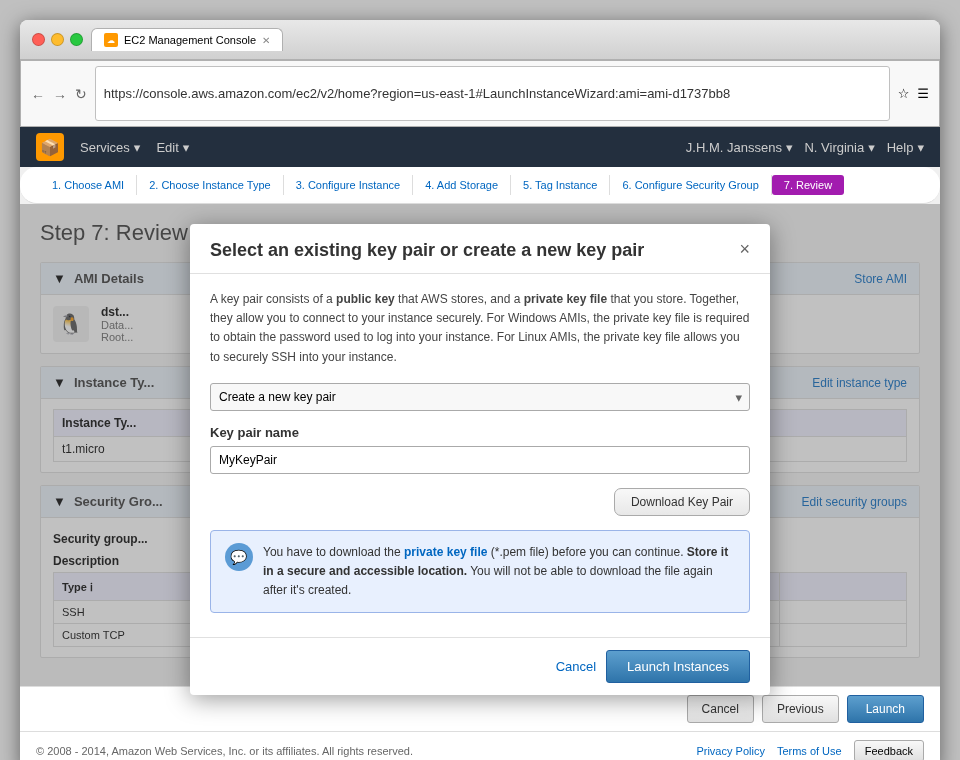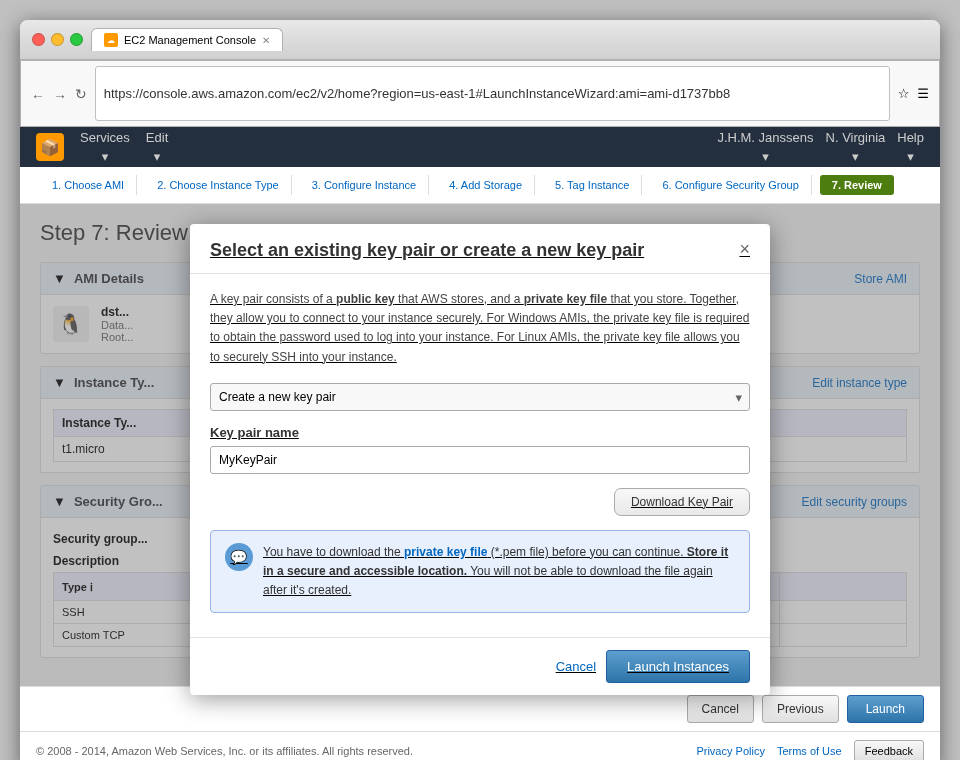--- a/index.html
+++ b/index.html
@@ -105,44 +105,44 @@
       font-size: 16px;
     }
 
     .aws-nav-item {
       color: #ccc;
       font-size: 13px;
       display: flex;
       align-items: center;
       gap: 4px;
       cursor: pointer;
-      flex-direction: column;
     }
 
     .aws-nav-right { margin-left: auto; display: flex; gap: 12px; }
 
     
     .wizard-steps {
       background: white;
       border-bottom: 1px solid #ddd;
       padding: 8px 20px;
       display: flex;
-      gap: 8px;
+      gap: 0;
       font-size: 11px;
+      border-radius: 17px;
     }
 
     .wizard-step {
       padding: 4px 12px;
       color: #0066c0;
       cursor: pointer;
       border-right: 1px solid #ddd;
     }
 
     .wizard-step:last-child { border-right: none; }
-    .wizard-step.active { color: #fff; background: #4d7c0f; border-radius: 3px; font-weight: bold; }
+    .wizard-step.active { color: #fff; background: #a21caf; border-radius: 3px; }
 
     
     .main-content {
       background: #f5f5f5;
       padding: 16px 20px;
       min-height: 400px;
       position: relative;
     }
 
     .page-title {
@@ -222,21 +222,20 @@
       z-index: 100;
     }
 
     
     .modal {
       background: white;
       width: 580px;
       border-radius: 4px;
       box-shadow: 0 4px 24px rgba(0,0,0,0.4);
       overflow: hidden;
-      text-decoration: underline;
     }
 
     .modal-header {
       padding: 16px 20px 12px;
       display: flex;
       align-items: flex-start;
       justify-content: space-between;
       border-bottom: 1px solid #e0e0e0;
     }
 

